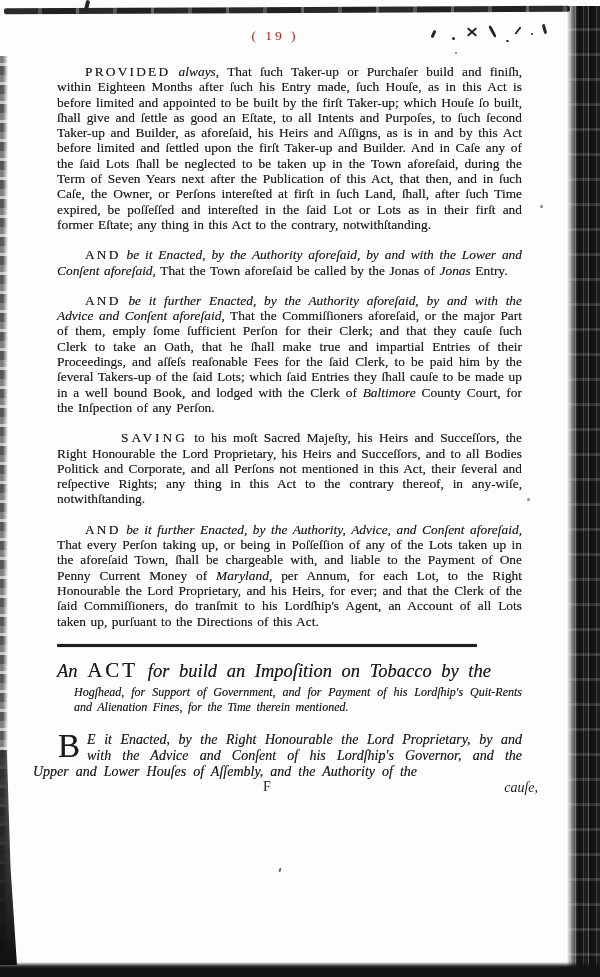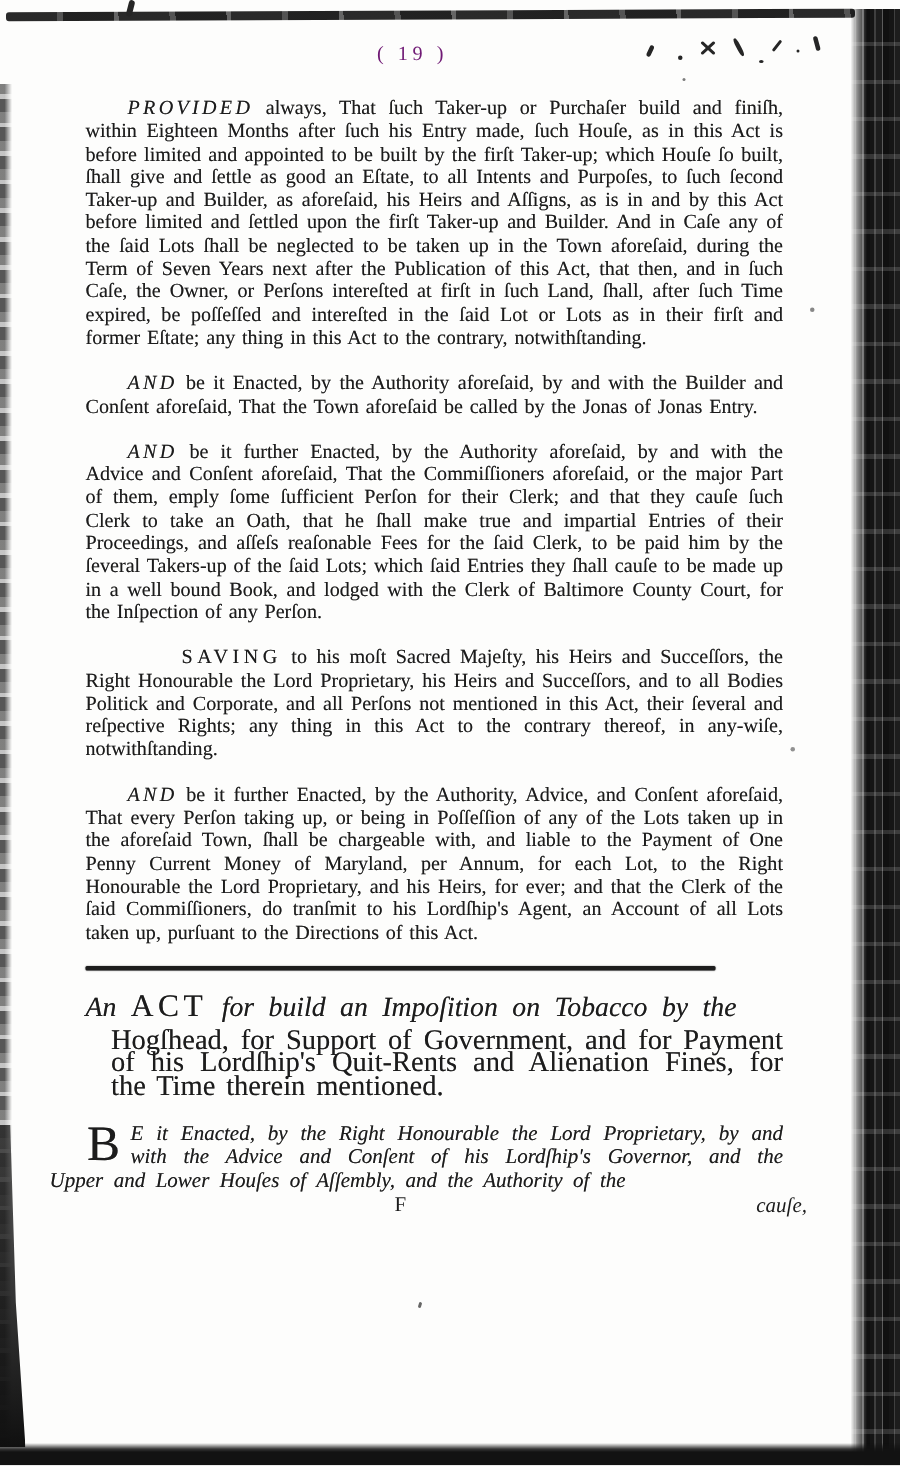--- a/index.html
+++ b/index.html
@@ -36,42 +36,42 @@
     position:absolute;left:0;bottom:12px;width:17px;height:215px;
     background:linear-gradient(180deg,rgba(40,40,40,.75),#101010);
     clip-path:polygon(0 0,40% 0,62% 55%,100% 100%,0 100%);
   }
   
   .mark{position:absolute;background:#262626;border-radius:2px;}
   .round{border-radius:50%;}
   
   .pageno{
     position:absolute;top:28px;left:210px;width:130px;text-align:center;
-    font-size:13.5px;letter-spacing:3px;color:#701a75;
+    font-size:13.5px;letter-spacing:3px;color:#b91c1c;
   }
   .content{position:absolute;top:58px;left:57px;width:465px;}
   .para{
     margin:6px 0 15px 0;text-indent:28px;text-align:justify;
     font-size:13.4px;line-height:15.3px;word-spacing:1.2px;
     text-shadow:0 0 .3px rgba(10,10,10,.5);
   }
   .seg-r{font-style:normal;}
-  .seg-i{}
-  .seg-isc{font-style:italic;letter-spacing:2.2px;margin-top:28px;}
+  .seg-i{font-style:italic;}
+  .seg-isc{letter-spacing:2.2px;margin-top:28px;}
   .seg-sc{letter-spacing:3px;margin-left:36px;}
   .seg-ibig{font-style:italic;}
   .seg-iscbig{letter-spacing:3px;font-size:21px;}
   .rule{height:3px;background:#1d1d1d;width:420px;margin:12px 0 13px 0;border-radius:1px;
     box-shadow:0 0 1px rgba(0,0,0,.6);}
   .act-title{
     margin:0 0 3px 0;font-size:18.5px;line-height:21px;word-spacing:5px;
     text-shadow:0 0 .35px rgba(10,10,10,.6);white-space:nowrap;
   }
   .act-subtitle{
-    margin:0 0 0 17px;font-size:19px;line-height:15.6px;
+    margin:0 0 0 17px;font-size:12px;line-height:15.6px;font-style:italic;
     text-align:justify;word-spacing:2.5px;text-shadow:0 0 .35px rgba(10,10,10,.55);
   }
   .enacting{
     margin:16px 0 0 -24px;font-size:14px;line-height:15.8px;font-style:italic;
     text-align:justify;word-spacing:3.5px;text-shadow:0 0 .35px rgba(10,10,10,.55);
   }
   .dropcap{
     float:left;font-style:normal;font-size:33px;line-height:27px;
     padding:1px 7px 0 25px;
   }
@@ -106,21 +106,21 @@
     <div class="mark round" style="left:527px;top:498px;width:3px;height:3px;opacity:.5;"></div>
     <div class="mark" style="left:279px;top:868px;width:2px;height:4px;opacity:.7;transform:rotate(18deg);"></div>
   </div>
 
   <div class="pageno">( 19 )</div>
 
   <div class="content">
 
     <div>
         <p class="para"><span class="seg-isc">PROVIDED</span><span class="seg-i"> always</span><span class="seg-r">, That ſuch Taker-up or Purchaſer build and finiſh, within Eighteen Months after ſuch his Entry made, ſuch Houſe, as in this Act is before limited and appointed to be built by the firſt Taker-up; which Houſe ſo built, ſhall give and ſettle as good an Eſtate, to all Intents and Purpoſes, to ſuch ſecond Taker-up and Builder, as aforeſaid, his Heirs and Aſſigns, as is in and by this Act before limited and ſettled upon the firſt Taker-up and Builder. And in Caſe any of the ſaid Lots ſhall be neglected to be taken up in the Town aforeſaid, during the Term of Seven Years next after the Publication of this Act, that then, and in ſuch Caſe, the Owner, or Perſons intereſted at firſt in ſuch Land, ſhall, after ſuch Time expired, be poſſeſſed and intereſted in the ſaid Lot or Lots as in their firſt and former Eſtate; any thing in this Act to the contrary, notwithſtanding.</span></p>
-        <p class="para"><span class="seg-isc">AND</span><span class="seg-i"> be it Enacted, by the Authority aforeſaid, by and with the Builder and Conſent aforeſaid,</span><span class="seg-r"> That the Town aforeſaid be called by the Jonas of </span><span class="seg-i">Jonas</span><span class="seg-r"> Entry.</span></p>
+        <p class="para"><span class="seg-isc">AND</span><span class="seg-i"> be it Enacted, by the Authority aforeſaid, by and with the Lower and Conſent aforeſaid,</span><span class="seg-r"> That the Town aforeſaid be called by the Jonas of </span><span class="seg-i">Jonas</span><span class="seg-r"> Entry.</span></p>
         <p class="para"><span class="seg-isc">AND</span><span class="seg-i"> be it further Enacted, by the Authority aforeſaid, by and with the Advice and Conſent aforeſaid,</span><span class="seg-r"> That the Commiſſioners aforeſaid, or the major Part of them, emply ſome ſufficient Perſon for their Clerk; and that they cauſe ſuch Clerk to take an Oath, that he ſhall make true and impartial Entries of their Proceedings, and aſſeſs reaſonable Fees for the ſaid Clerk, to be paid him by the ſeveral Takers-up of the ſaid Lots; which ſaid Entries they ſhall cauſe to be made up in a well bound Book, and lodged with the Clerk of </span><span class="seg-i">Baltimore</span><span class="seg-r"> County Court, for the Inſpection of any Perſon.</span></p>
         <p class="para"><span class="seg-sc">SAVING</span><span class="seg-r"> to his moſt Sacred Majeſty, his Heirs and Succeſſors, the Right Honourable the Lord Proprietary, his Heirs and Succeſſors, and to all Bodies Politick and Corporate, and all Perſons not mentioned in this Act, their ſeveral and reſpective Rights; any thing in this Act to the contrary thereof, in any-wiſe, notwithſtanding.</span></p>
         <p class="para"><span class="seg-isc">AND</span><span class="seg-i"> be it further Enacted, by the Authority, Advice, and Conſent aforeſaid,</span><span class="seg-r"> That every Perſon taking up, or being in Poſſeſſion of any of the Lots taken up in the aforeſaid Town, ſhall be chargeable with, and liable to the Payment of One Penny Current Money of </span><span class="seg-i">Maryland</span><span class="seg-r">, per Annum, for each Lot, to the Right Honourable the Lord Proprietary, and his Heirs, for ever; and that the Clerk of the ſaid Commiſſioners, do tranſmit to his Lordſhip's Agent, an Account of all Lots taken up, purſuant to the Directions of this Act.</span></p>
       </div>
 
     <div class="rule"></div>
 
     <p class="act-title"><span class="seg-ibig">An </span><span class="seg-iscbig">ACT</span><span class="seg-ibig"> for build an Impoſition on Tobacco by the</span></p>
     <p class="act-subtitle">Hogſhead, for Support of Government, and for Payment of his Lordſhip's Quit-Rents and Alienation Fines, for the Time therein mentioned.</p>
 

